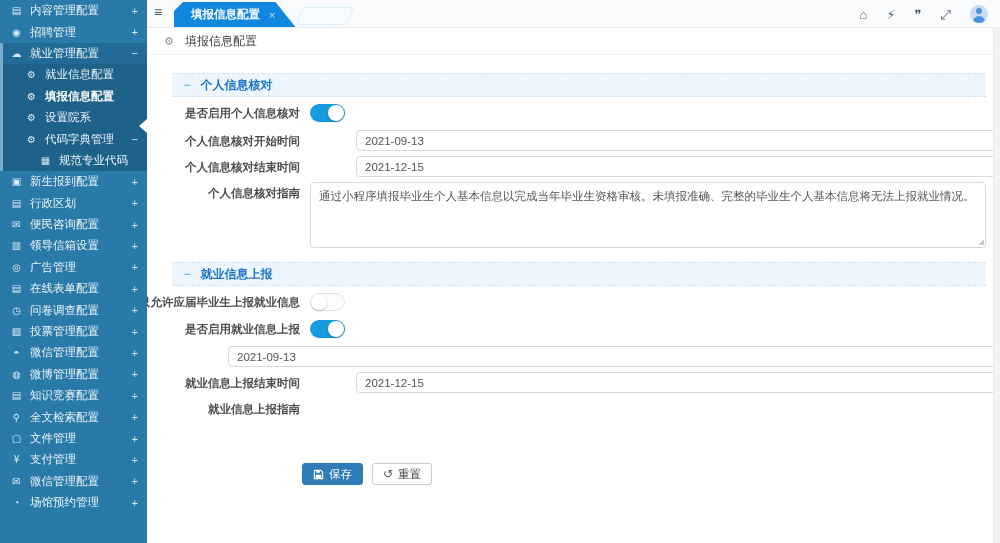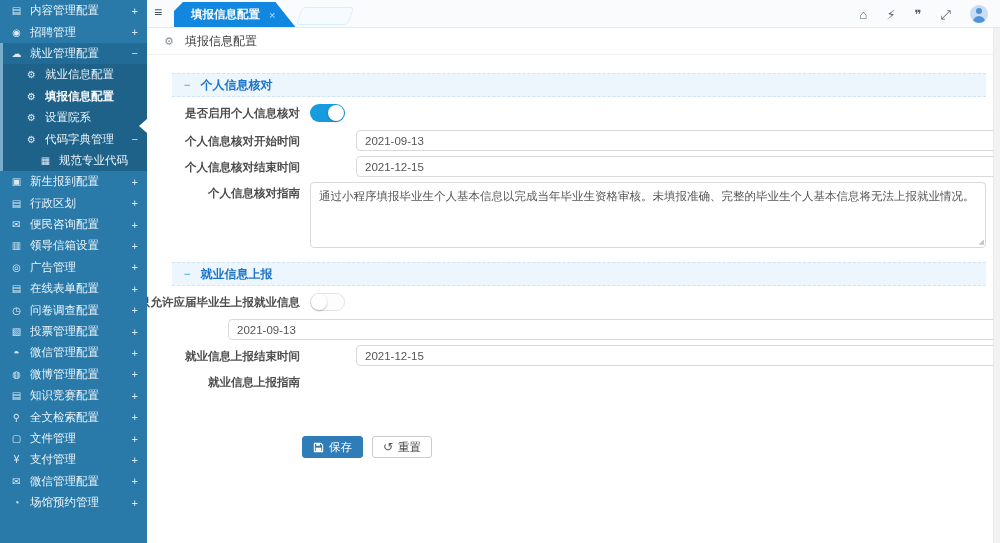--- a/index.html
+++ b/index.html
@@ -279,20 +279,28 @@
             <span>就业信息上报</span>
           </div>
           <div class="frow trow">
             <div class="flabel">只允许应届毕业生上报就业信息</div>
             <div class="fctrl">
               <div class="toggle off">
                 <span class="knob"></span>
               </div>
             </div>
           </div>
+          <div class="frow trow">
+            <div class="flabel">是否启用就业信息上报</div>
+            <div class="fctrl">
+              <div class="toggle on">
+                <span class="knob"></span>
+              </div>
+            </div>
+          </div>
           <div class="frow">
             <div class="fctrl"><input class="date" value="2021-09-13" style=""></div>
           </div>
           <div class="frow">
             <div class="flabel">就业信息上报结束时间</div>
             <div class="fctrl"><input class="date" value="2021-12-15" style=""></div>
           </div>
           <div class="frow">
             <div class="flabel">就业信息上报指南</div>
           </div>

